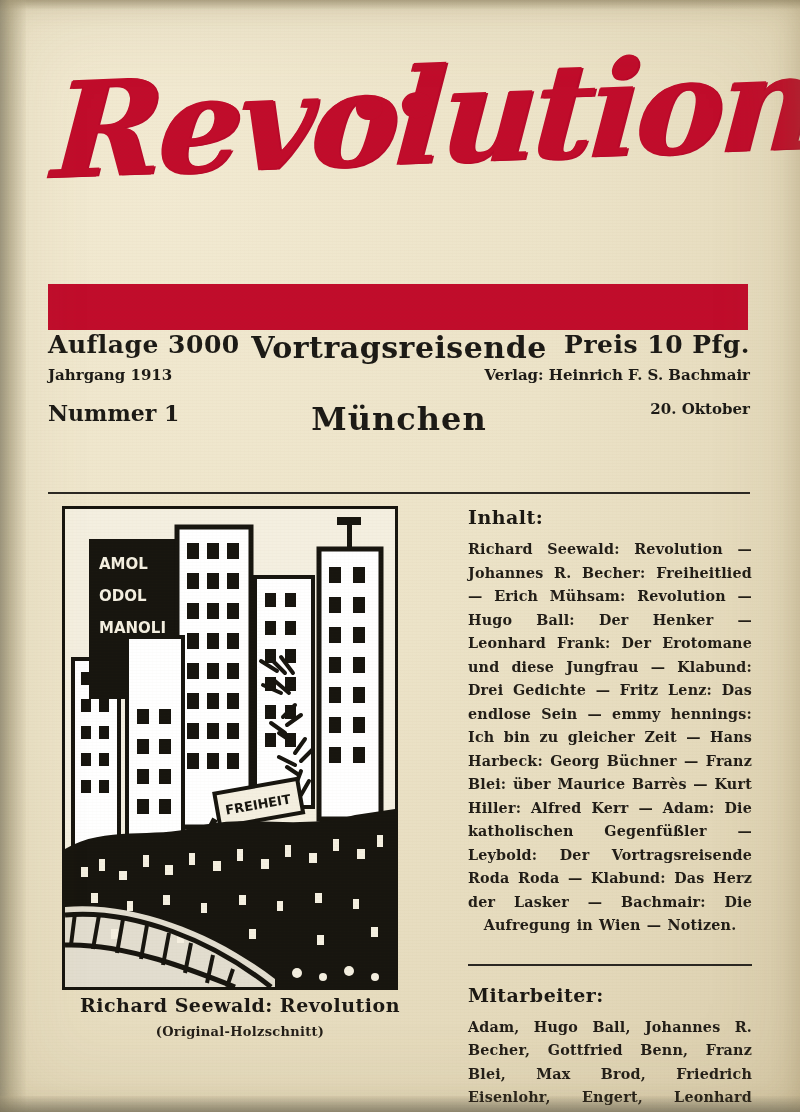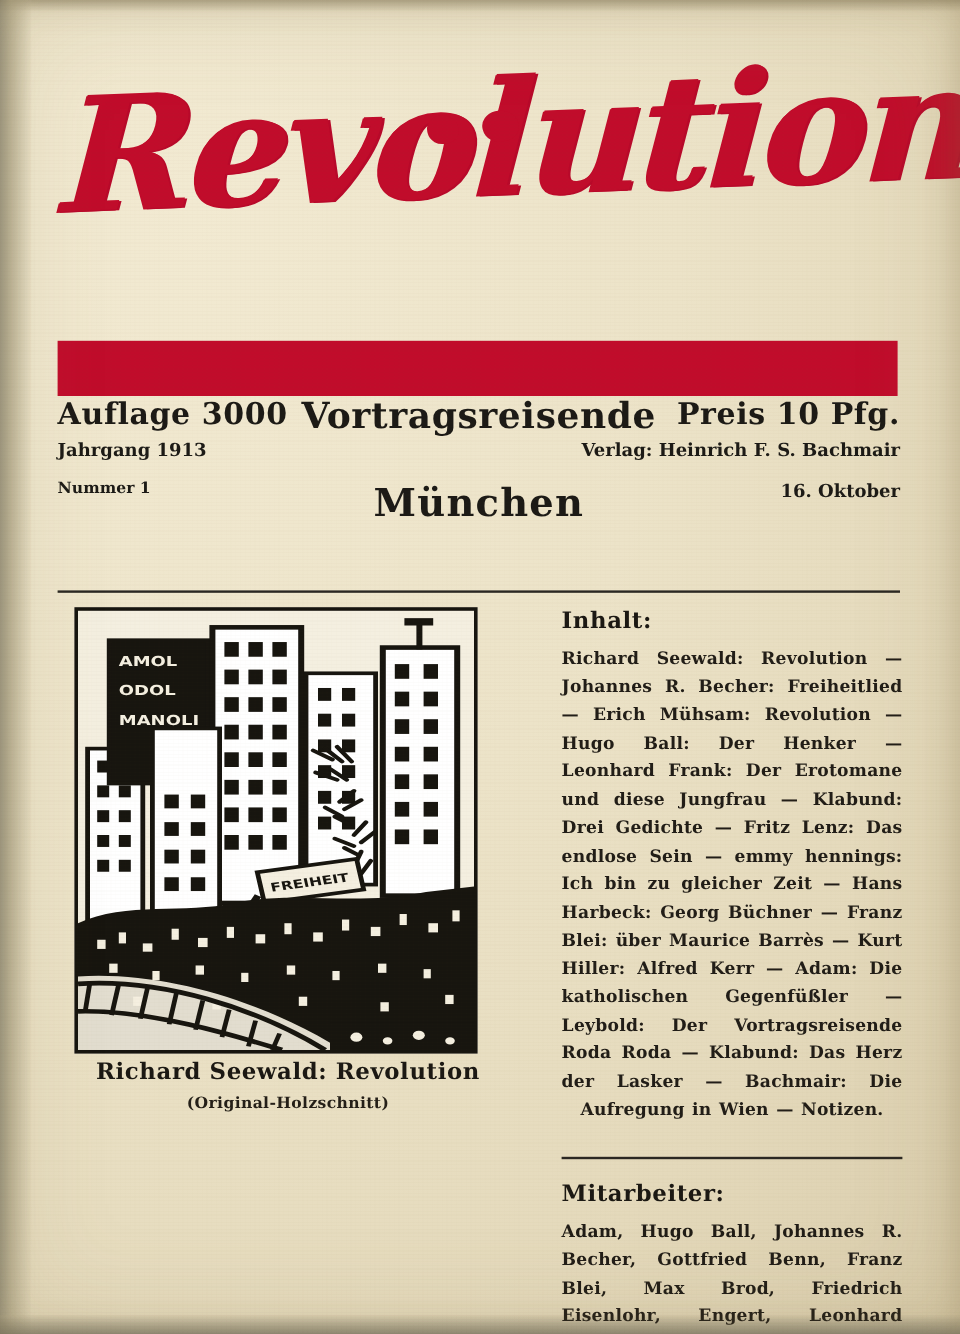--- a/index.html
+++ b/index.html
@@ -126,21 +126,21 @@
   .tb-left, .tb-center, .tb-right {
     position: absolute;
     white-space: nowrap;
   }
   .tb-left { left: 0; }
   .tb-right { right: 0; }
   .tb-center { left: 50%; transform: translateX(-50%); }
 
   .big { font-size: 25px; font-weight: bold; letter-spacing: 0.5px; }
   .mid { font-size: 15px; font-weight: bold; }
-  .small { font-size: 13px; font-weight: bold; }
+  .small { font-size: 22px; font-weight: bold; }
   .fraktur {
     font-family: "DejaVu Serif", serif;
     font-weight: bold;
     font-style: normal;
   }
   .zwei {
     font-size: 30px;
     font-weight: bold;
     letter-spacing: 0.5px;
   }
@@ -175,21 +175,21 @@
     position: absolute;
     left: 420px;
     top: 0;
     width: 284px;
   }
 
   
   .woodcut {
     position: relative;
     width: 336px;
-    height: 372px;
+    height: 484px;
     background: #f4efe0;
     border: 3px solid #17150f;
     box-sizing: border-box;
     overflow: hidden;
   }
   .wc-svg { display: block; width: 100%; height: 100%; }
 
   .caption {
     margin-top: 4px;
     text-align: center;
@@ -277,21 +277,21 @@
         <div class="tb-center zwei fraktur">Vortragsreisende</div>
         <div class="tb-right big fraktur">Preis 10 Pfg.</div>
       </div>
       <div class="tb-row" style="height:34px;">
         <div class="tb-left mid fraktur">Jahrgang 1913</div>
         <div class="tb-right mid fraktur">Verlag: Heinrich F. S. Bachmair</div>
       </div>
       <div class="tb-row">
         <div class="tb-left small fraktur">Nummer 1</div>
         <div class="tb-center muenchen fraktur">München</div>
-        <div class="tb-right mid fraktur">16. Oktober</div>
+        <div class="tb-right mid fraktur">20. Oktober</div>
       </div>
     </div>
 
     <div class="rule" id="rule-top"></div>
 
     <div class="body">
 
       <div class="col-left">
         <div class="woodcut">
           <svg class="wc-svg" viewBox="0 0 330 478" preserveAspectRatio="none">

